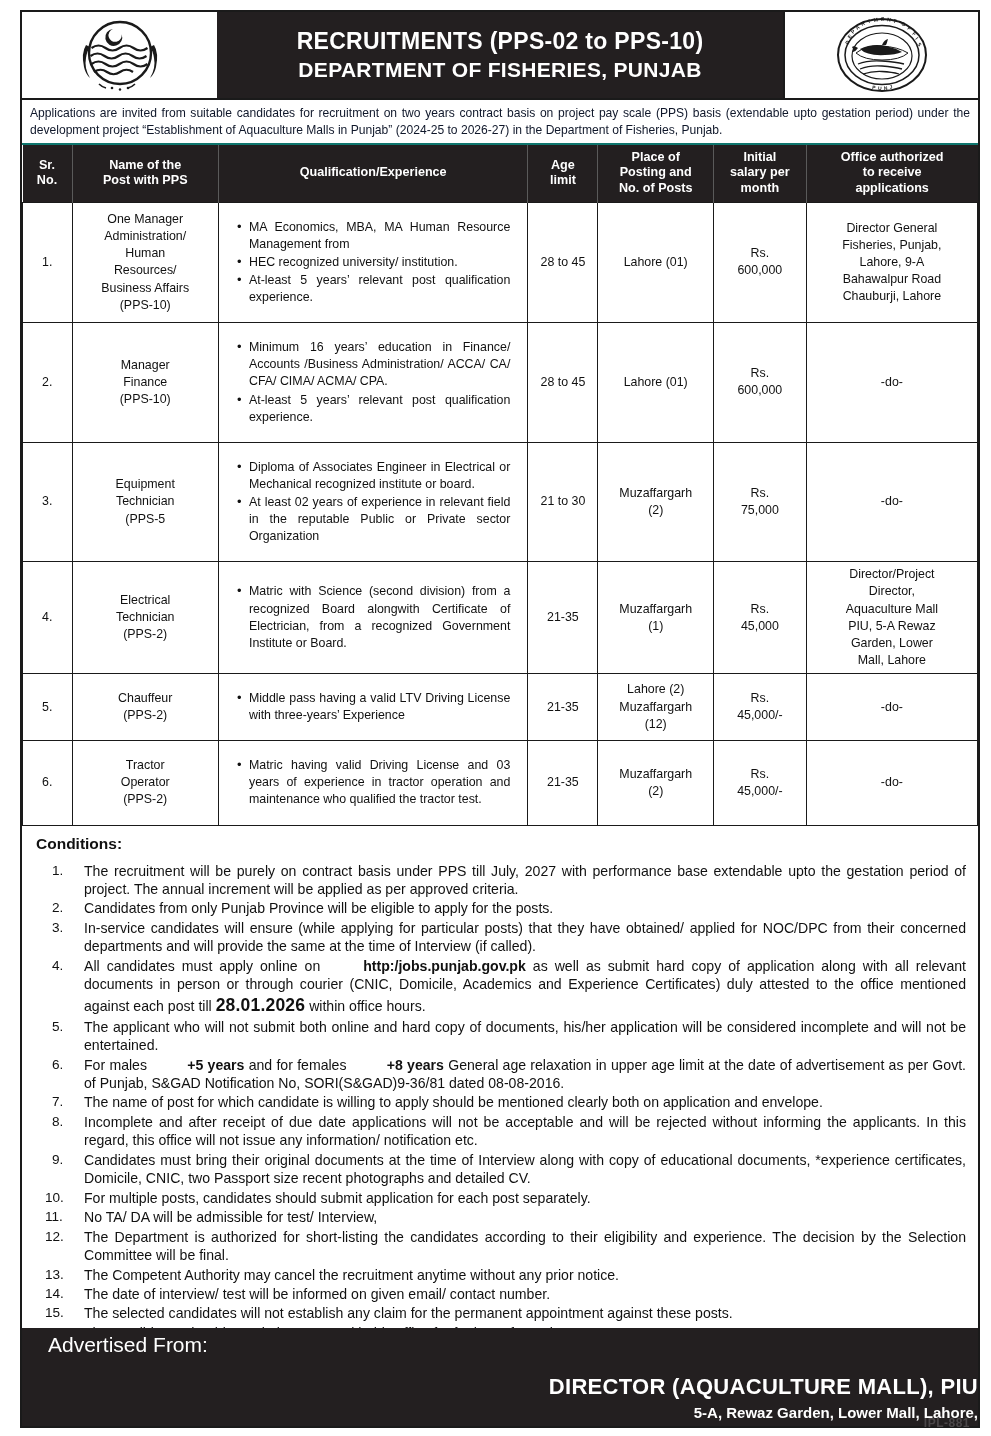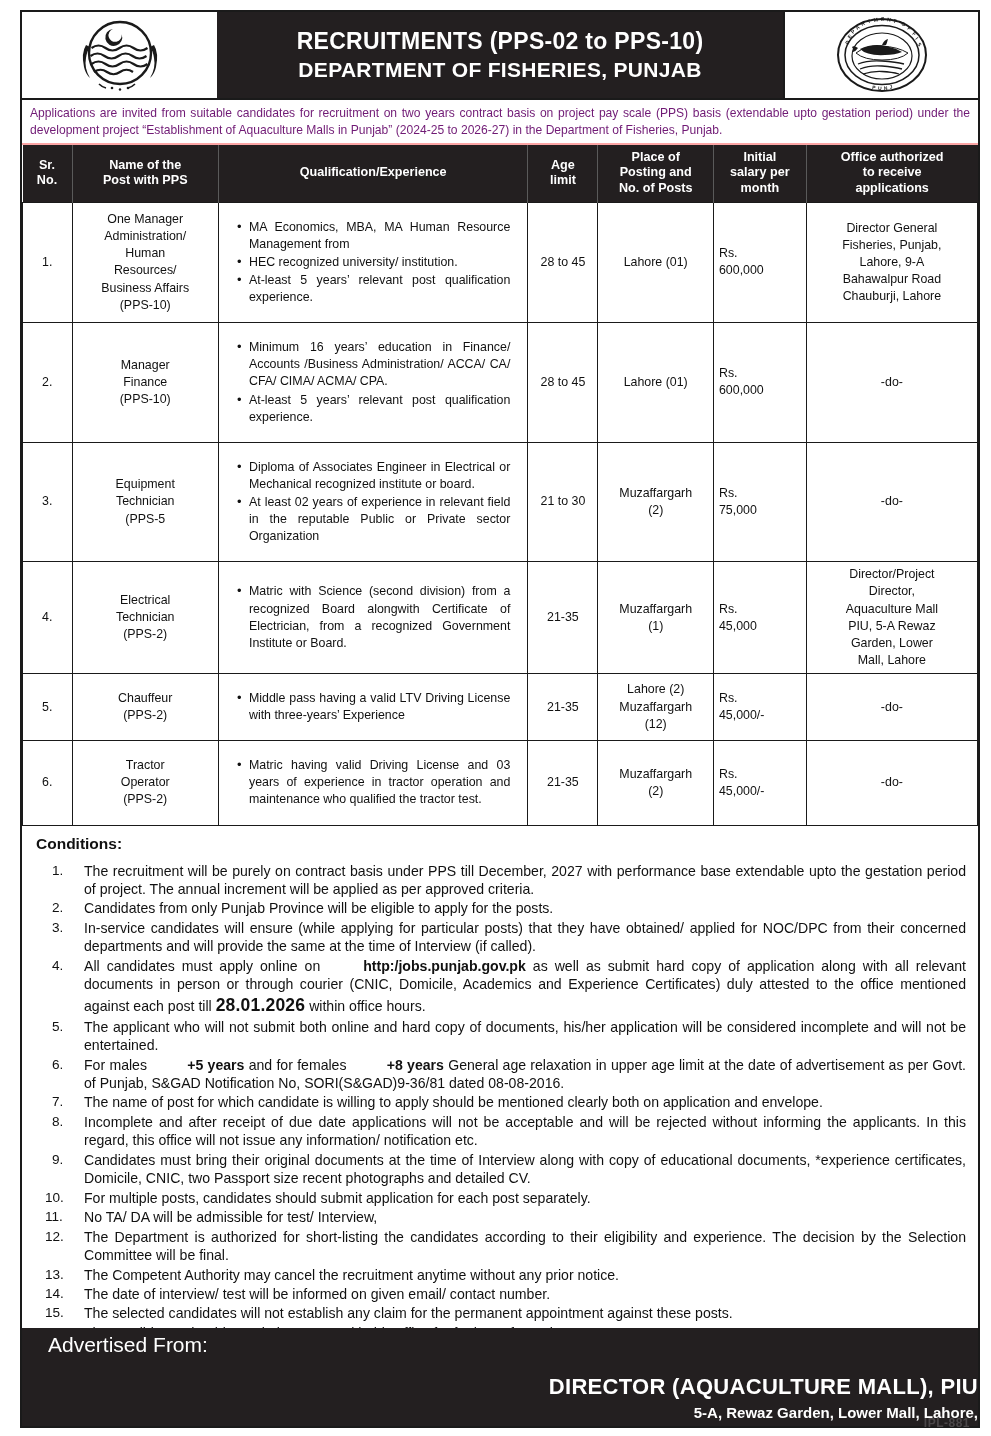--- a/index.html
+++ b/index.html
@@ -55,24 +55,24 @@
   .header-title .l2 {
     font-size: 21px; font-weight: bold; letter-spacing: .3px;
     line-height: 1.3;
   }
 
   
   .intro {
     padding: 5px 8px 4px 8px;
     font-size: 12.1px;
     line-height: 1.42;
-    color: #701a75;
+    color: #0f172a;
     text-align: justify;
     text-justify: inter-word;
-    border-bottom: 2px solid #fca5a5;
+    border-bottom: 2px solid #0f766e;
   }
 
   
   table.jobs {
     width: 100%;
     border-collapse: collapse;
     table-layout: fixed;
   }
   table.jobs col.c-sr    { width: 48px; }
   table.jobs col.c-post  { width: 142px; }
@@ -101,21 +101,21 @@
     line-height: 1.38;
     color: #111;
     padding: 4px 5px;
     vertical-align: middle;
   }
   td.sr     { text-align: center; font-size: 12.8px; }
   td.post   { text-align: center; }
   td.qual   { text-align: left; padding: 5px 6px 5px 4px; }
   td.age    { text-align: center; }
   td.place  { text-align: center; }
-  td.sal    { }
+  td.sal    { text-align: center; }
   td.office { text-align: center; }
 
   ul.qual-list {
     margin: 12px; padding: 0; list-style: none;
   }
   ul.qual-list li {
     position: relative;
     padding-left: 13px;
     margin: 0 0 1px 0;
     text-align: justify;
@@ -485,21 +485,21 @@
             <td class="office">
               <div>-do-</div>
             </td>
           </tr>
         </tbody>
     </table>
 
     <div class="cond-wrap">
       <div class="cond-head">Conditions:</div>
       <ol class="conds" id="cond-list">
-          <li><span class="num">1.</span><span>The recruitment will be purely on contract basis under PPS till December, 2027 with performance base extendable upto the gestation period of project. The annual increment will be applied as per approved criteria.</span></li>
+          <li><span class="num">1.</span><span>The recruitment will be purely on contract basis under PPS till July, 2027 with performance base extendable upto the gestation period of project. The annual increment will be applied as per approved criteria.</span></li>
           <li><span class="num">2.</span><span>Candidates from only Punjab Province will be eligible to apply for the posts.</span></li>
           <li><span class="num">3.</span><span>In-service candidates will ensure (while applying for particular posts) that they have obtained/ applied for NOC/DPC from their concerned departments and will provide the same at the time of Interview (if called).</span></li>
           <li><span class="num">4.</span><span>All candidates must apply online on <b class="em">http:/jobs.punjab.gov.pk</b> as well as submit hard copy of application along with all relevant documents in person or through courier (CNIC, Domicile, Academics and Experience Certificates) duly attested to the office mentioned against each post till <span class="bigdate">28.01.2026</span> within office hours.</span></li>
           <li><span class="num">5.</span><span>The applicant who will not submit both online and hard copy of documents, his/her application will be considered incomplete and will not be entertained.</span></li>
           <li><span class="num">6.</span><span>For males <b class="em">+5 years</b> and for females <b class="em">+8 years</b> General age relaxation in upper age limit at the date of advertisement as per Govt. of Punjab, S&amp;GAD Notification No, SORI(S&amp;GAD)9-36/81 dated 08-08-2016.</span></li>
           <li><span class="num">7.</span><span>The name of post for which candidate is willing to apply should be mentioned clearly both on application and envelope.</span></li>
           <li><span class="num">8.</span><span>Incomplete and after receipt of due date applications will not be acceptable and will be rejected without informing the applicants. In this regard, this office will not issue any information/ notification etc.</span></li>
           <li><span class="num">9.</span><span>Candidates must bring their original documents at the time of Interview along with copy of educational documents, *experience certificates, Domicile, CNIC, two Passport size recent photographs and detailed CV.</span></li>
           <li class="wide"><span class="num">10.</span><span>For multiple posts, candidates should submit application for each post separately.</span></li>
           <li class="wide"><span class="num">11.</span><span>No TA/ DA will be admissible for test/ Interview,</span></li>

